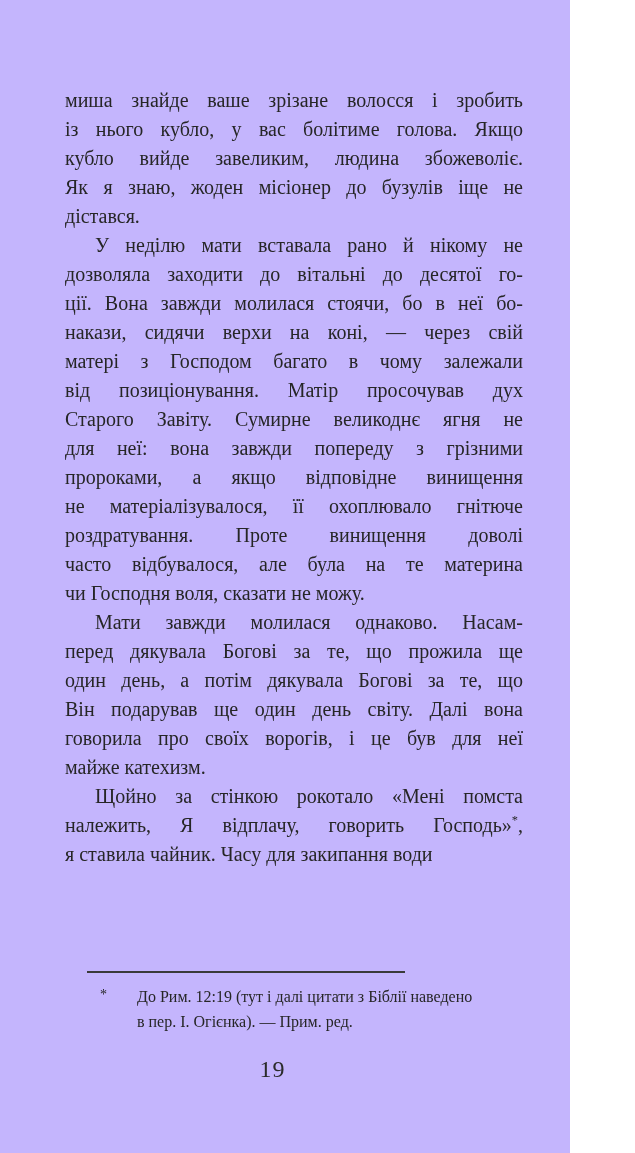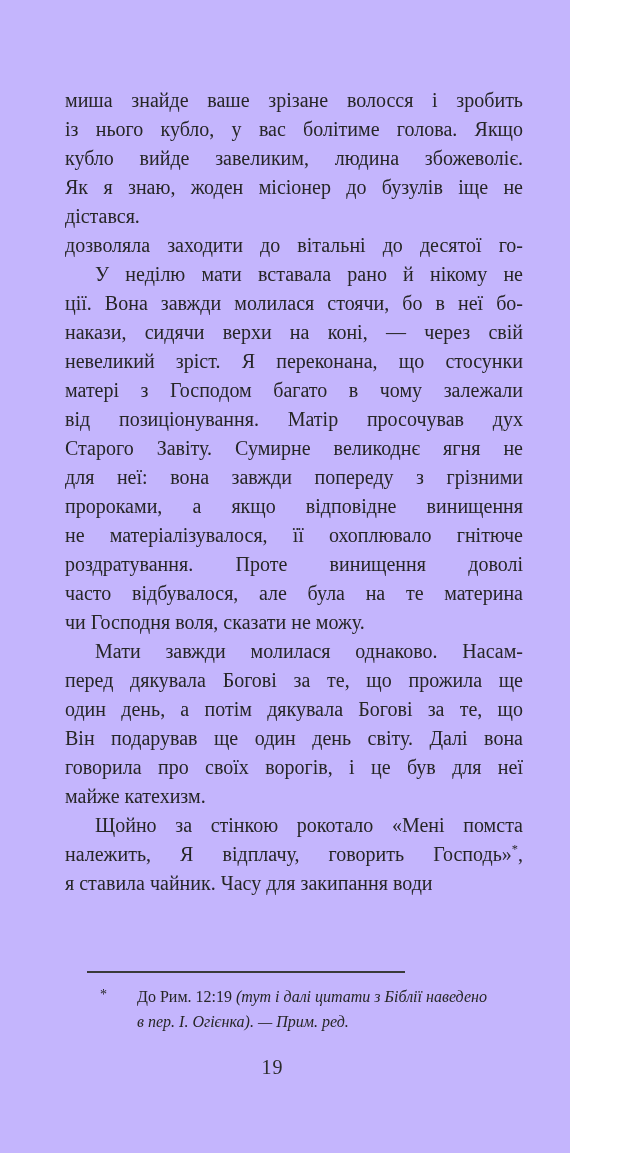--- a/index.html
+++ b/index.html
@@ -59,49 +59,47 @@
   .footnote-marker {
     position: absolute;
     left: 0;
     top: -2px;
     font-size: 14px;
   }
   .footnote-body {
     margin-left: 37px;
   }
   .fn-italic {
-    font-style: italic;
   }
   .page-number {
     position: absolute;
     left: 0;
     right: 25px;
     top: 1056px;
     text-align: center;
-    font-size: 20px;
+    font-size: 24px;
     letter-spacing: 1px;
     color: #2b2b2b;
   }
 </style>
 </head>
 <body>
 
 <div class="page">
 
   <div class="body-text">
       <div class="line">миша знайде ваше зрізане волосся і зробить</div>
       <div class="line">із нього кубло, у вас болітиме голова. Якщо</div>
       <div class="line">кубло вийде завеликим, людина збожеволіє.</div>
       <div class="line">Як я знаю, жоден місіонер до бузулів іще не</div>
       <div class="line last">дістався.</div>
+      <div class="line indent">У неділю мати вставала рано й нікому не</div>
       <div class="line">дозволяла заходити до вітальні до десятої го-</div>
-      <div class="line indent">У неділю мати вставала рано й нікому не</div>
       <div class="line">ції. Вона завжди молилася стоячи, бо в неї бо-</div>
       <div class="line">накази, сидячи верхи на коні, — через свій</div>
-      <div class="line">невеликий зріст. Я переконана, що стосунки</div>
       <div class="line">матері з Господом багато в чому залежали</div>
       <div class="line">від позиціонування. Матір просочував дух</div>
       <div class="line">Старого Завіту. Сумирне великоднє ягня не</div>
       <div class="line">для неї: вона завжди попереду з грізними</div>
       <div class="line">пророками, а якщо відповідне винищення</div>
       <div class="line">не матеріалізувалося, її охоплювало гнітюче</div>
       <div class="line">роздратування. Проте винищення доволі</div>
       <div class="line">часто відбувалося, але була на те материна</div>
       <div class="line last">чи Господня воля, сказати не можу.</div>
       <div class="line indent">Мати завжди молилася однаково. Насам-</div>

